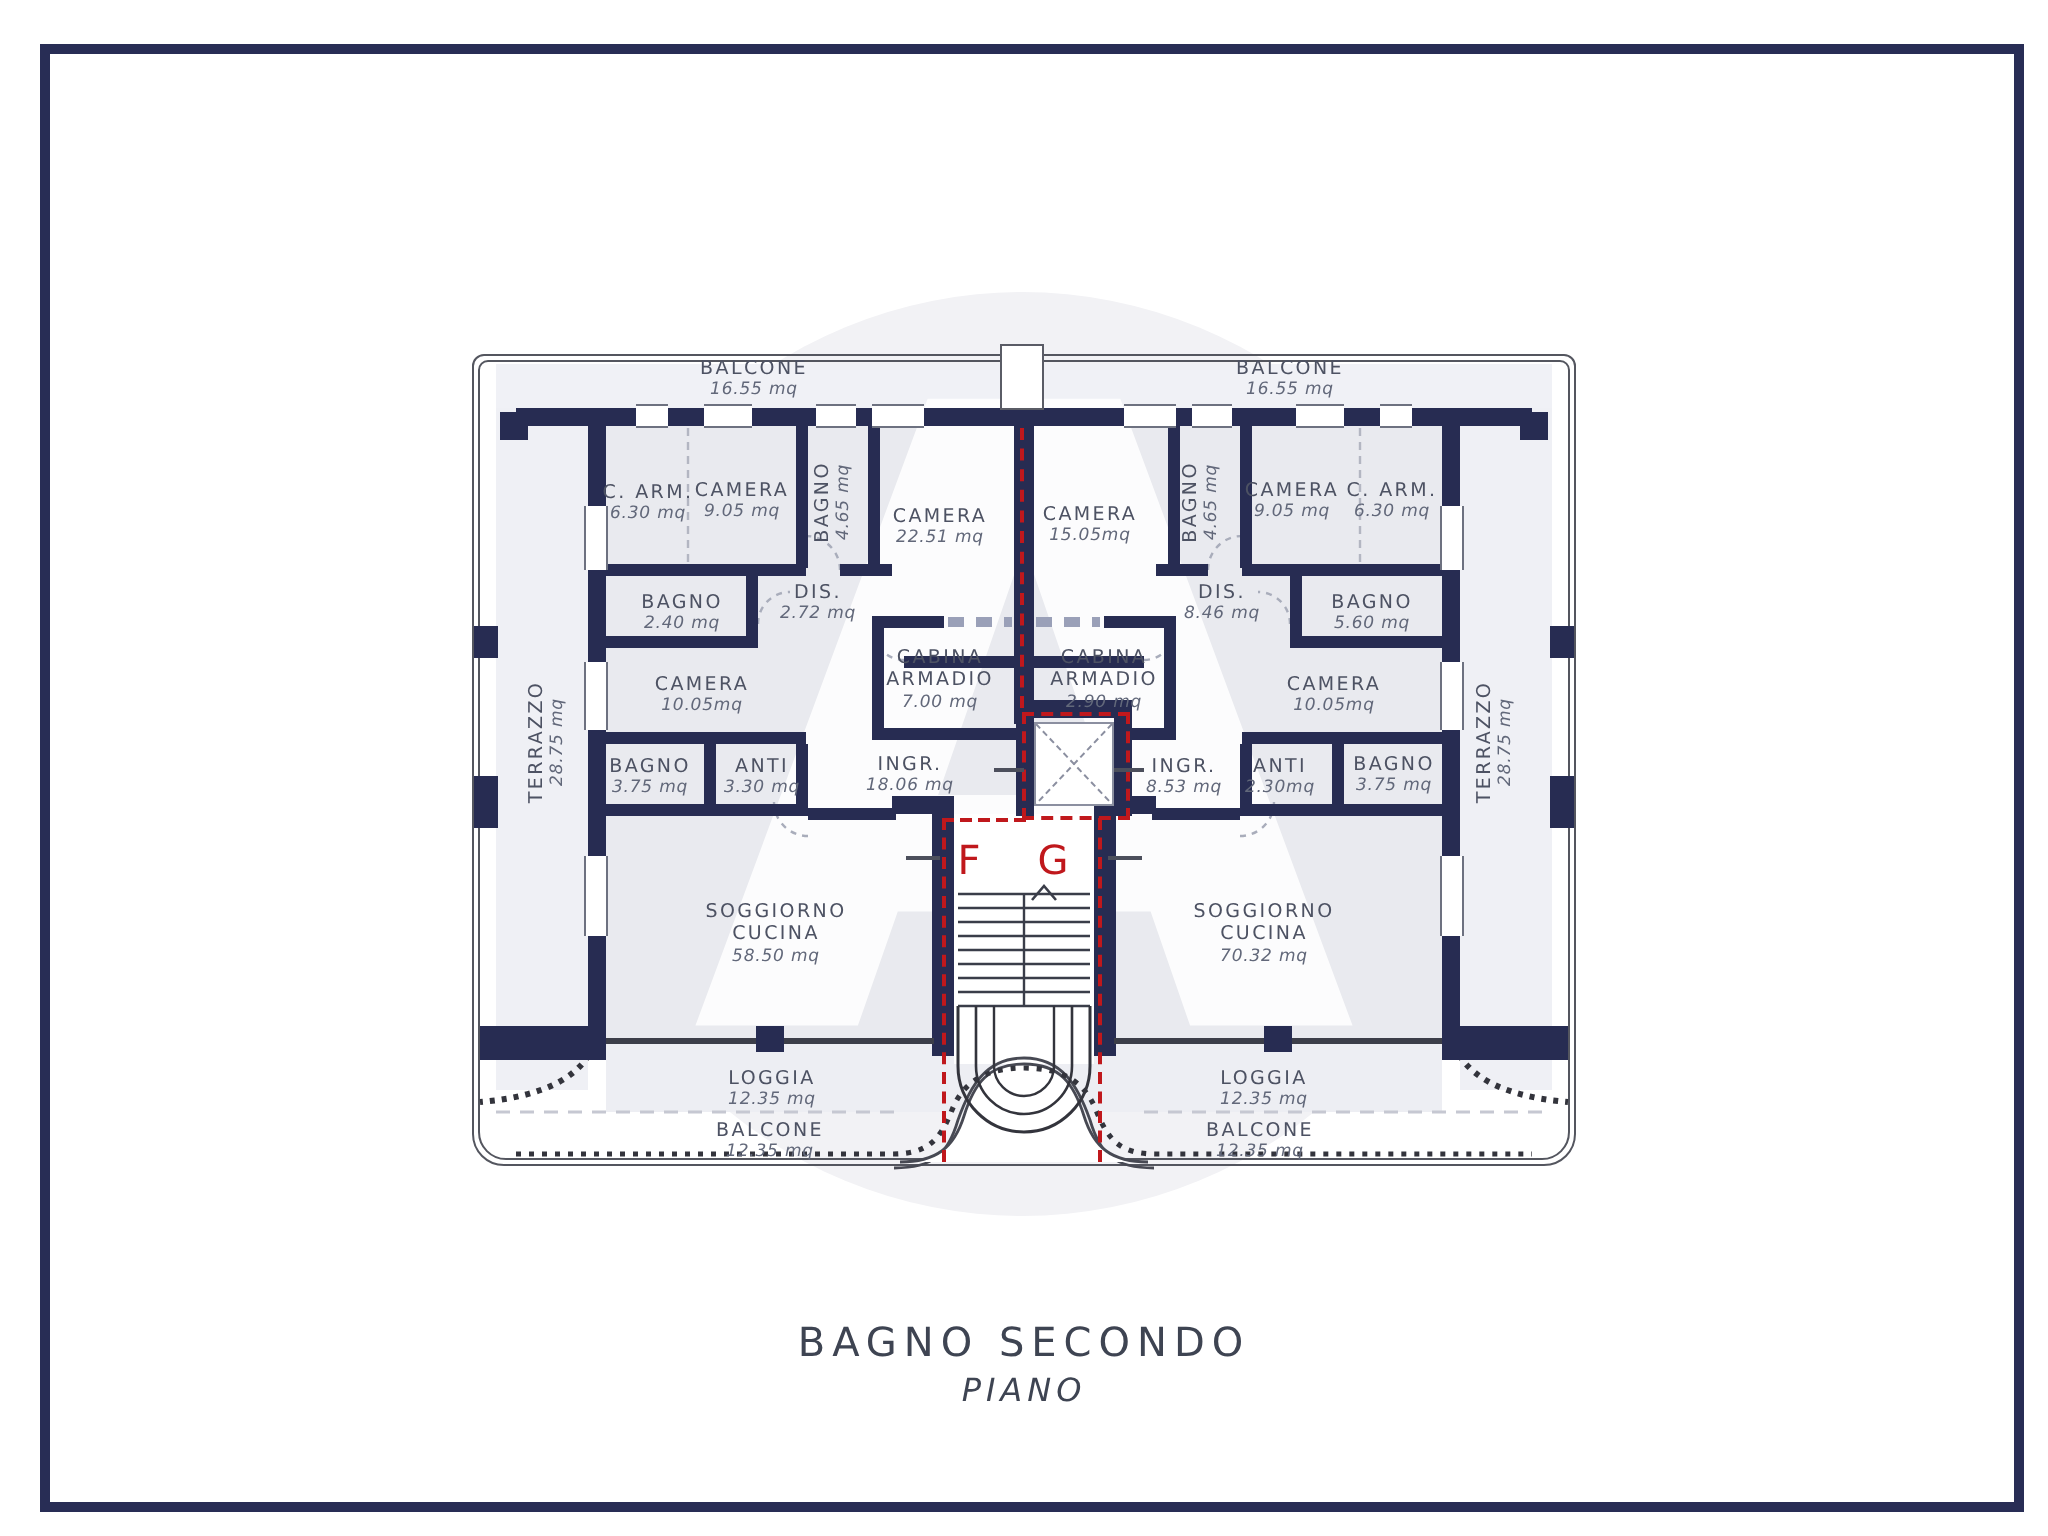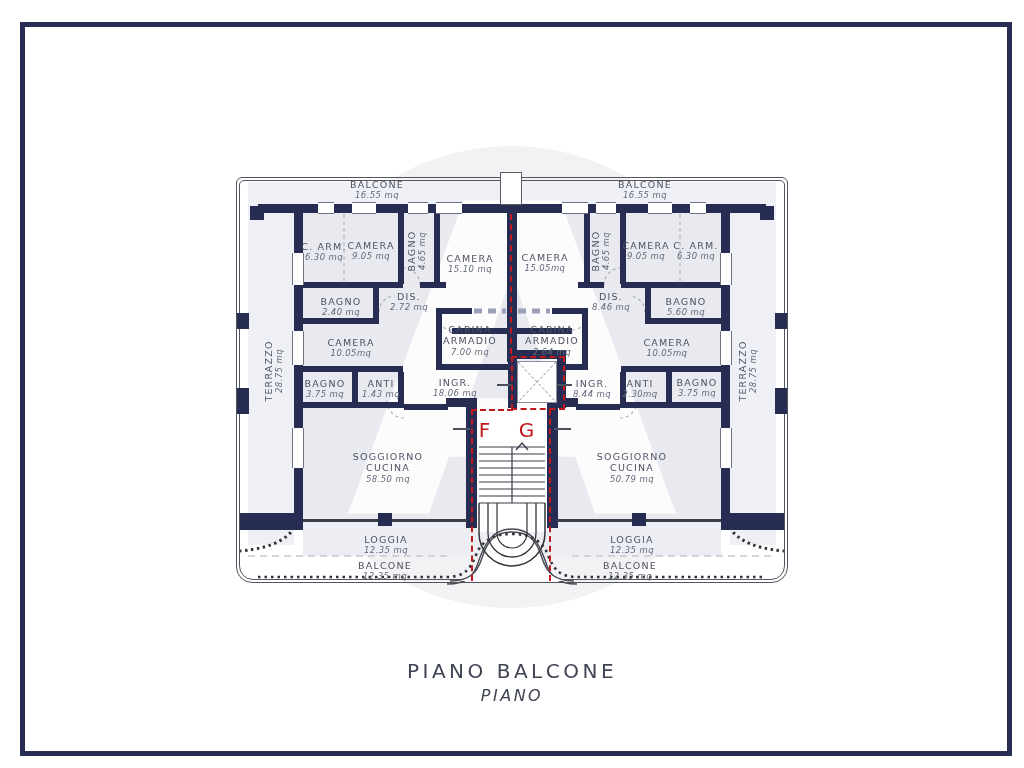--- a/index.html
+++ b/index.html
@@ -209,21 +209,21 @@
 <div class="lbl" style="left:371px;top:251px;">
     <span class="nm">CAMERA</span>
     <span class="ar">9.05 mq</span>
   </div>
 <div class="lbl rot" style="left:417px;top:251px;">
     <span class="nm">BAGNO</span>
     <span class="ar">4.65 mq</span>
   </div>
 <div class="lbl" style="left:470px;top:264px;">
     <span class="nm">CAMERA</span>
-    <span class="ar">15.10 mq</span>
+    <span class="ar">22.51 mq</span>
   </div>
 <div class="lbl" style="left:341px;top:307px;">
     <span class="nm">BAGNO</span>
     <span class="ar">2.40 mq</span>
   </div>
 <div class="lbl" style="left:409px;top:302px;">
     <span class="nm">DIS.</span>
     <span class="ar">2.72 mq</span>
   </div>
 <div class="lbl" style="left:351px;top:348px;">
@@ -233,21 +233,21 @@
 <div class="lbl w70" style="left:470px;top:340px;">
     <span class="nm">CABINA ARMADIO</span>
     <span class="ar">7.00 mq</span>
   </div>
 <div class="lbl" style="left:325px;top:389px;">
     <span class="nm">BAGNO</span>
     <span class="ar">3.75 mq</span>
   </div>
 <div class="lbl" style="left:381px;top:389px;">
     <span class="nm">ANTI</span>
-    <span class="ar">1.43 mq</span>
+    <span class="ar">3.30 mq</span>
   </div>
 <div class="lbl" style="left:455px;top:388px;">
     <span class="nm">INGR.</span>
     <span class="ar">18.06 mq</span>
   </div>
 <div class="lbl w80" style="left:388px;top:467px;">
     <span class="nm">SOGGIORNO CUCINA</span>
     <span class="ar">58.50 mq</span>
   </div>
 <div class="lbl" style="left:545px;top:263px;">
@@ -273,37 +273,37 @@
 <div class="lbl" style="left:686px;top:307px;">
     <span class="nm">BAGNO</span>
     <span class="ar">5.60 mq</span>
   </div>
 <div class="lbl" style="left:667px;top:348px;">
     <span class="nm">CAMERA</span>
     <span class="ar">10.05mq</span>
   </div>
 <div class="lbl w70" style="left:552px;top:340px;">
     <span class="nm">CABINA ARMADIO</span>
-    <span class="ar">2.64 mq</span>
+    <span class="ar">2.90 mq</span>
   </div>
 <div class="lbl" style="left:592px;top:389px;">
     <span class="nm">INGR.</span>
-    <span class="ar">8.44 mq</span>
+    <span class="ar">8.53 mq</span>
   </div>
 <div class="lbl" style="left:640px;top:389px;">
     <span class="nm">ANTI</span>
     <span class="ar">2.30mq</span>
   </div>
 <div class="lbl" style="left:697px;top:388px;">
     <span class="nm">BAGNO</span>
     <span class="ar">3.75 mq</span>
   </div>
 <div class="lbl w80" style="left:632px;top:467px;">
     <span class="nm">SOGGIORNO CUCINA</span>
-    <span class="ar">50.79 mq</span>
+    <span class="ar">70.32 mq</span>
   </div>
 <div class="lbl rot" style="left:274px;top:371px;">
     <span class="nm">TERRAZZO</span>
     <span class="ar">28.75 mq</span>
   </div>
 <div class="lbl rot" style="left:748px;top:371px;">
     <span class="nm">TERRAZZO</span>
     <span class="ar">28.75 mq</span>
   </div>
 <div class="lbl" style="left:377px;top:190px;">
@@ -324,14 +324,14 @@
   </div>
 <div class="lbl" style="left:385px;top:571px;">
     <span class="nm">BALCONE</span>
     <span class="ar">12.35 mq</span>
   </div>
 <div class="lbl" style="left:630px;top:571px;">
     <span class="nm">BALCONE</span>
     <span class="ar">12.35 mq</span>
   </div>
 
-<div class="title1">PIANO BALCONE</div>
+<div class="title1">BAGNO SECONDO</div>
 <div class="title2">PIANO</div>
 
 </body></html>

